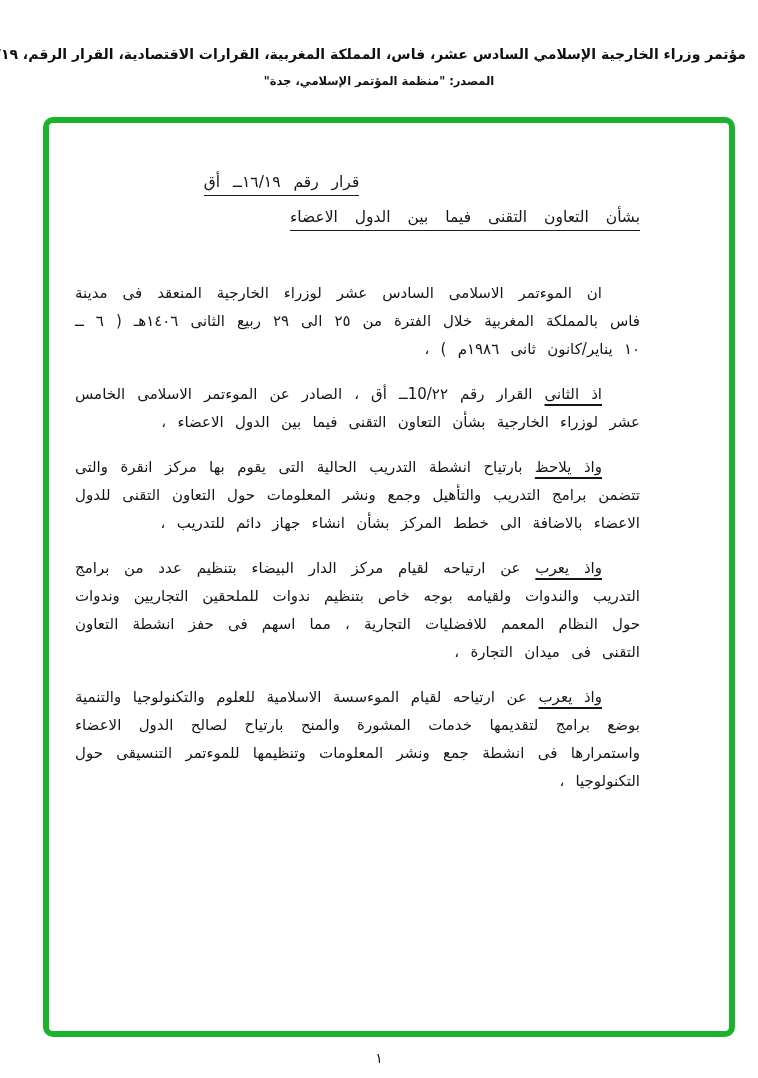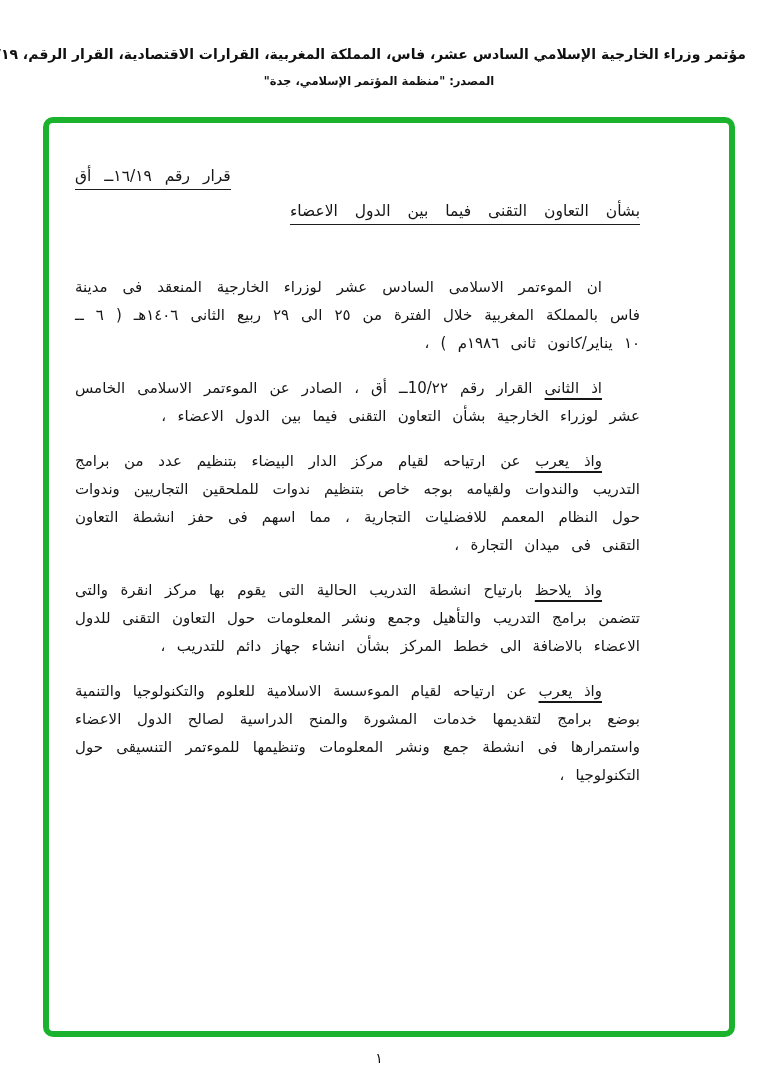--- a/index.html
+++ b/index.html
@@ -43,22 +43,22 @@
     box-sizing: border-box;
     border: 6px solid #1bb32d;
     border-radius: 10px;
     background: #ffffff;
     padding: 40px 89px 0 26px;
   }
 
   .content { direction: rtl; }
 
   .title-row-1 {
-    text-align: left;
-    margin: 4px 152px 12px 0;
+    text-align: center;
+    margin: 10px 152px 12px 0;
     font-size: 15.5px;
     font-weight: 500;
   }
   .title-row-2 {
     text-align: right;
     margin: 0 0 48px 0;
     font-size: 15.5px;
     font-weight: 500;
     text-decoration: underline;
   }
@@ -118,33 +118,33 @@
         <span class="lead"></span>
         <span>ان الموءتمر الاسلامى السادس عشر لوزراء الخارجية المنعقد فى مدينة فاس بالمملكة المغربية خلال الفترة من ٢٥ الى ٢٩ ربيع الثانى ١٤٠٦هـ ( ٦ ــ ١٠ يناير/كانون ثانى ١٩٨٦م ) ،</span>
       </p>
 
       <p class="para">
         <span class="lead">اذ الثانى</span>
         <span>القرار رقم  10/٢٢ــ أق ، الصادر عن الموءتمر الاسلامى الخامس عشر لوزراء الخارجية بشأن التعاون التقنى فيما بين الدول الاعضاء ،</span>
       </p>
 
       <p class="para">
-        <span class="lead">واذ يعرب</span>
-        <span>عن ارتياحه لقيام مركز الدار البيضاء بتنظيم عدد من برامج التدريب والندوات ولقيامه بوجه خاص بتنظيم ندوات للملحقين التجاريين وندوات حول النظام المعمم للافضليات التجارية ، مما اسهم فى حفز انشطة التعاون التقنى فى ميدان التجارة ،</span>
+        <span class="lead">واذ يلاحظ</span>
+        <span>بارتياح انشطة التدريب الحالية التى يقوم بها مركز انقرة والتى تتضمن برامج التدريب والتأهيل وجمع ونشر المعلومات حول التعاون التقنى للدول الاعضاء بالاضافة الى خطط المركز بشأن انشاء جهاز دائم للتدريب ،</span>
       </p>
 
       <p class="para">
-        <span class="lead">واذ يلاحظ</span>
-        <span>بارتياح انشطة التدريب الحالية التى يقوم بها مركز انقرة والتى تتضمن برامج التدريب والتأهيل وجمع ونشر المعلومات حول التعاون التقنى للدول الاعضاء بالاضافة الى خطط المركز بشأن انشاء جهاز دائم للتدريب ،</span>
+        <span class="lead">واذ يعرب</span>
+        <span>عن ارتياحه لقيام مركز الدار البيضاء بتنظيم عدد من برامج التدريب والندوات ولقيامه بوجه خاص بتنظيم ندوات للملحقين التجاريين وندوات حول النظام المعمم للافضليات التجارية ، مما اسهم فى حفز انشطة التعاون التقنى فى ميدان التجارة ،</span>
       </p>
 
 
       <p class="para">
         <span class="lead">واذ يعرب</span>
-        <span>عن ارتياحه لقيام الموءسسة الاسلامية للعلوم والتكنولوجيا والتنمية بوضع برامج لتقديمها خدمات المشورة والمنح الدراسية لصالح الدول الاعضاء واستمرارها فى انشطة جمع ونشر المعلومات وتنظيمها للموءتمر التنسيقى حول التكنولوجيا ،</span>
+        <span>عن ارتياحه لقيام الموءسسة الاسلامية للعلوم والتكنولوجيا والتنمية بوضع برامج لتقديمها خدمات المشورة والمنح بارتياح لصالح الدول الاعضاء واستمرارها فى انشطة جمع ونشر المعلومات وتنظيمها للموءتمر التنسيقى حول التكنولوجيا ،</span>
       </p>
 
     </div>
   </div>
 
   <div class="pagenum">١</div>
 
 </div>
 
 </body></html>

